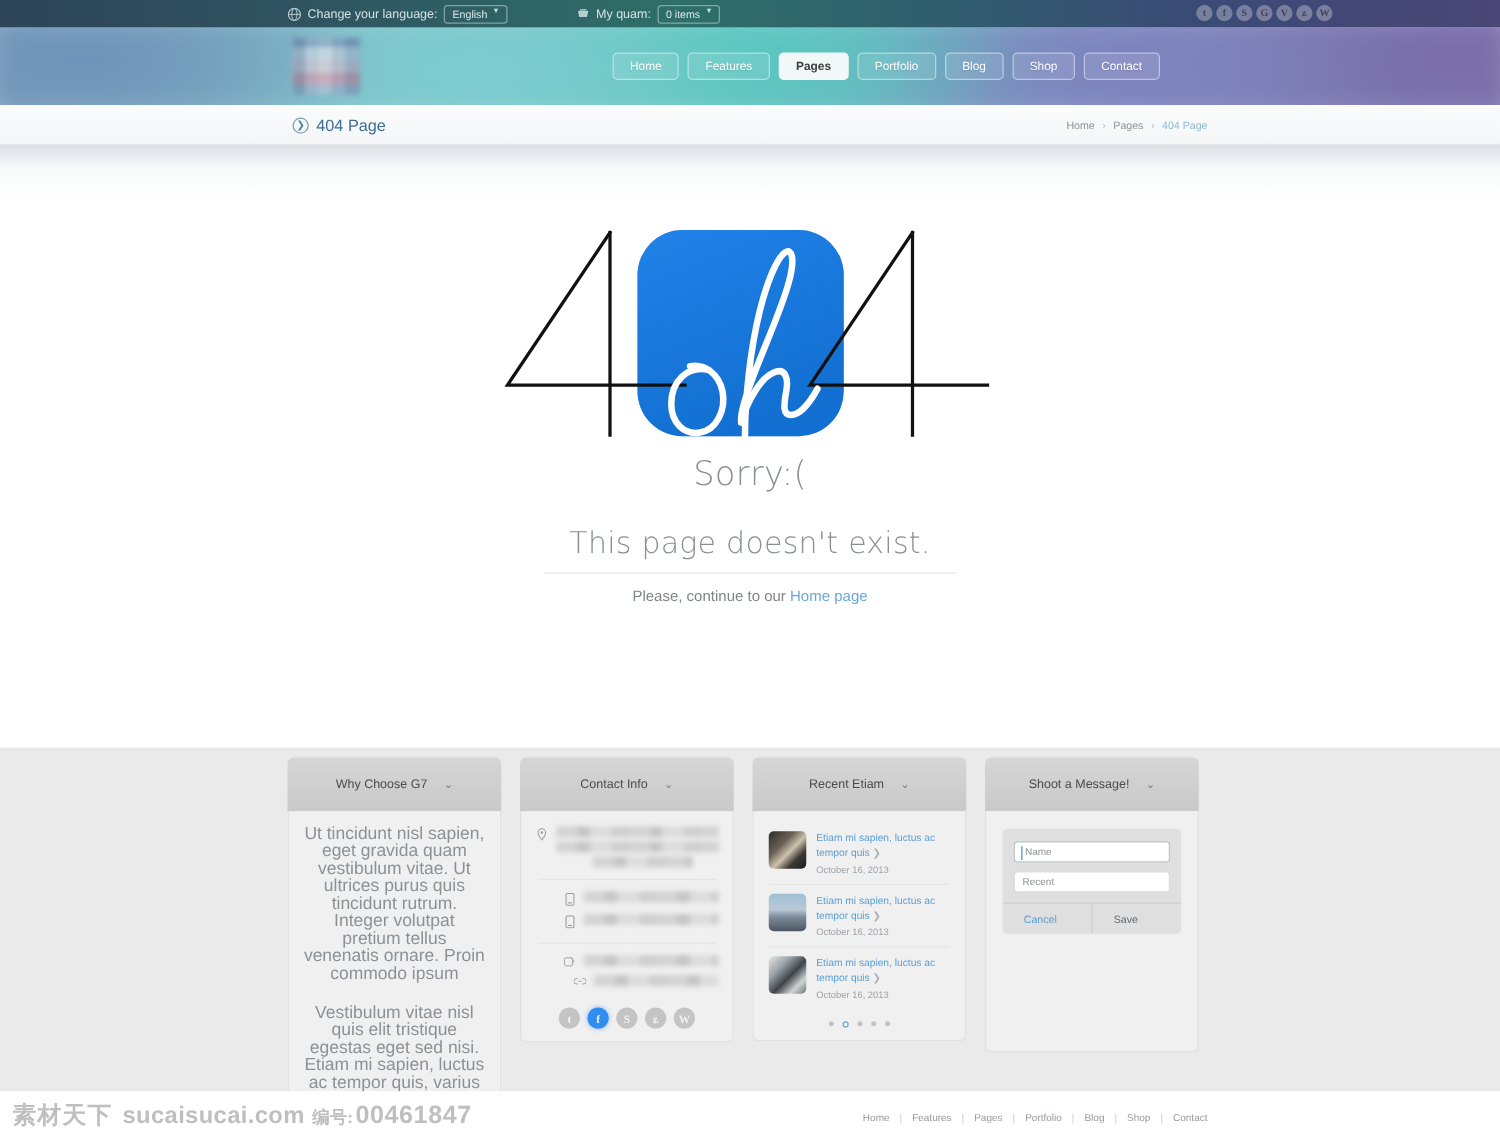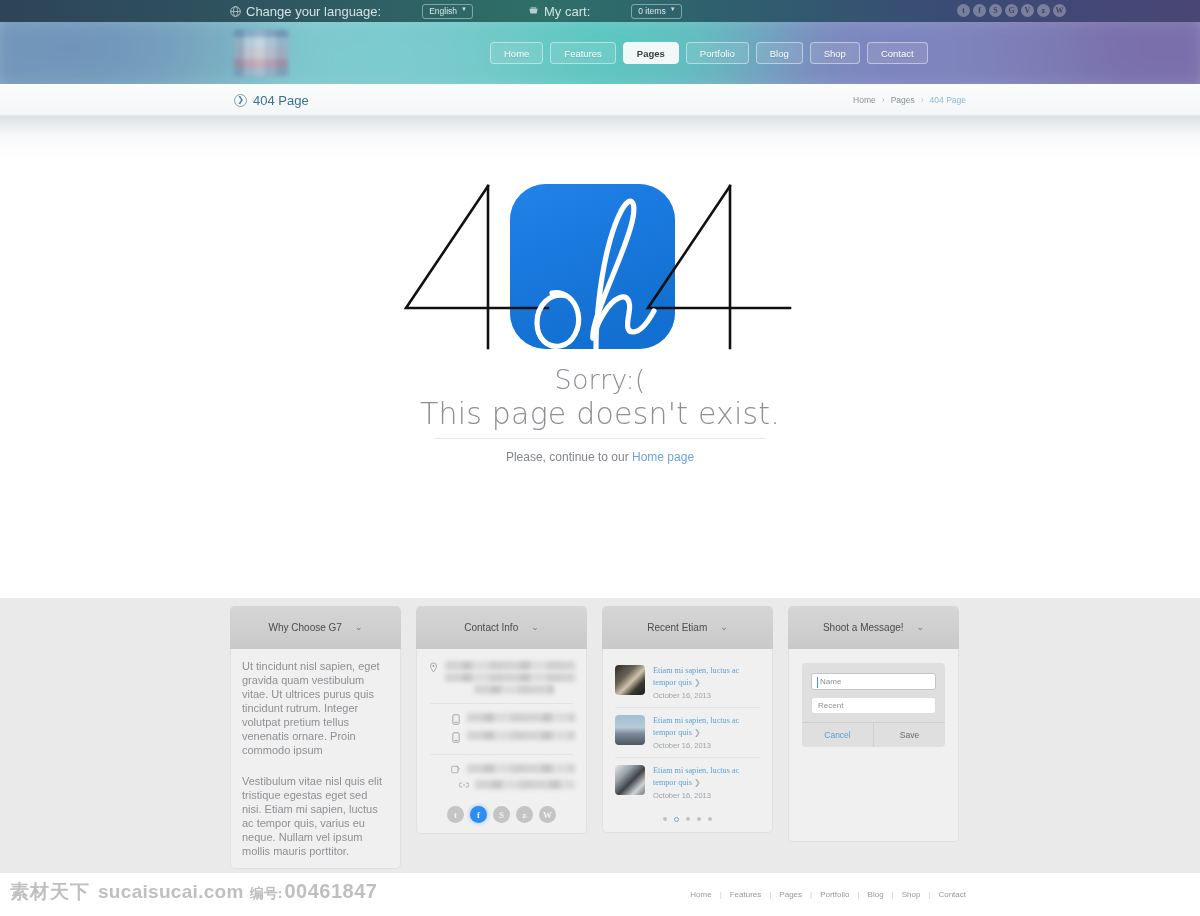--- a/index.html
+++ b/index.html
@@ -26,32 +26,31 @@
   .topbar-inner {
     width: 740px;
     margin: 0 auto;
     display: flex;
     align-items: center;
     position: relative;
     height: 22px;
   }
   .tb-group { display: flex; align-items: center; gap: 5px; }
   .tb-group.cart { margin-left: 55px; }
-  .tb-label { font-size: 13px; color: #d3e2e5; white-space: nowrap; }
+  .tb-label { font-size: 10px; color: #d3e2e5; white-space: nowrap; }
   .tb-select {
     border: 1px solid rgba(190,220,225,0.55);
     border-radius: 3px;
     padding: 1px 5px 1px 6px;
     font-size: 8.5px;
     color: #dbe9eb;
     display: flex;
     gap: 4px;
     line-height: 11px;
     white-space: nowrap;
-    margin-left: 36px;
   }
   .caret-d { font-size: 6px; line-height: 6px; opacity: .9; }
   .globe-ic, .cart-ic { width: 11px; height: 11px; display: inline-block; opacity: .85; }
   .social-top {
     position: absolute;
     right: -96px;
     top: 4px;
     display: flex;
     gap: 3px;
   }
@@ -180,21 +179,21 @@
 
   .sorry {
     position: absolute;
     top: 205px; left: 0; right: 0;
     text-align: center;
     font-family: "DejaVu Sans", sans-serif;
     font-weight: 300;
     color: #8b8f94;
   }
   .sorry .l1 { font-size: 27px; line-height: 34px; letter-spacing: .2px; }
-  .sorry .l2 { font-size: 30px; line-height: 34px; letter-spacing: .2px; }
+  .sorry .l2 { font-size: 24px; line-height: 34px; letter-spacing: .2px; margin-top: 20px; }
   .divider-line {
     width: 330px; height: 1px;
     background: #e4e6e8;
     margin: 7px auto 0;
   }
   .cont-line {
     margin-top: 11px;
     font-size: 12px;
     color: #80858a;
     font-family: "Liberation Sans", sans-serif;
@@ -231,23 +230,24 @@
     background: #f0f0f0;
     border: 1px solid #e0e0e0;
     border-top: none;
     border-radius: 0 0 5px 5px;
     min-height: 165px;
     padding: 10px 11px;
   }
   .w-body.tall { min-height: 193px; }
 
   .wtext {
-    font-size: 11px;
+    font-size: 14px;
     line-height: 14px;
     color: #8d9094;
+    text-align: center;
   }
   .wtext + .wtext { margin-top: 17px; }
 
   
   .crow { display: flex; align-items: flex-start; gap: 6px; padding: 2px 0; }
   .c-ic { width: 11px; flex: 0 0 11px; color: #9a9da0; font-size: 9px; text-align: center; padding-top: 1px; }
   .blurline {
     height: 9px;
     background: repeating-linear-gradient(90deg,#d3d3d3 0 17px,#c6c6c6 17px 27px,#dcdcdc 27px 44px,#cfcfcf 44px 58px);
     filter: blur(2.2px);
@@ -267,21 +267,20 @@
   
   .post { display: flex; gap: 8px; padding: 6px 1px; }
   .thumb { width: 30px; height: 30px; border-radius: 4px; flex: 0 0 30px; overflow: hidden; }
   .thumb.t1 { background: linear-gradient(135deg,#2c2b28 0%,#6a6257 35%,#cfc2ac 55%,#3a3833 75%,#1d1c1a 100%); }
   .thumb.t2 { background: linear-gradient(180deg,#9fc0d6 0%,#b9c9d4 42%,#7d8c9c 62%,#4c5560 100%); }
   .thumb.t3 { background: linear-gradient(135deg,#e8e8e6 0%,#9aa3a8 30%,#3e4347 55%,#cfd3d4 78%,#6d7478 100%); }
   .post-meta { flex: 1; }
   .post-title {
     font-size: 8.2px; line-height: 11.5px;
     color: #5a9fd6;
-    font-family: Liberation Serif, serif;
   }
   .post-title .chev { color: #a9b2b8; font-size: 8px; }
   .post-date { font-size: 7.5px; color: #9fa3a7; margin-top: 3px; }
   .psep { height: 1px; background: #e4e4e4; margin: 1px 1px; }
   .dots { display: flex; justify-content: center; gap: 7px; margin-top: 11px; }
   .dot { width: 4px; height: 4px; border-radius: 50%; background: #bfc3c6; }
   .dot.active { background: transparent; border: 1px solid #6aa7d8; width: 5px; height: 5px; }
 
   
   .formcard {
@@ -317,23 +316,23 @@
     color: #8e9194;
     padding: 4px 6px;
   }
   .fbtns {
     display: flex;
     margin: 8px -9px 0;
     border-top: 1px solid #cfcfcf;
   }
   .fbtn {
     flex: 1;
-    text-align: center;
+    text-align: left;
     font-size: 8.5px;
-    padding: 7px 0;
+    padding: 7px 17px;
     color: #676b6e;
   }
   .fbtn.cancel { color: #5a9fd6; border-right: 1px solid #cfcfcf; }
 
   
   .bottombar {
     position: absolute;
     top: 873px; left: 0;
     width: 1200px; height: 43px;
     background: #ffffff;
@@ -379,21 +378,21 @@
         <span class="caret-d">▼</span>
       </span>
     </div>
     <div class="tb-group cart">
       <span class="cart-ic">
         <svg viewBox="0 0 16 16" width="11" height="11">
             <path d="M2 4h12l-1.5 7h-9z" fill="#cfe0e3"></path>
             <rect x="4" y="2" width="8" height="1.6" fill="#cfe0e3"></rect>
           </svg>
       </span>
-      <span class="tb-label">My cart:</span>
+      <span class="tb-label">My quam:</span>
       <span class="tb-select">
         <span>0 items</span>
         <span class="caret-d">▼</span>
       </span>
     </div>
     <div class="social-top">
       <span class="s-ic">t</span>
       <span class="s-ic">f</span>
       <span class="s-ic">S</span>
       <span class="s-ic">G</span>

